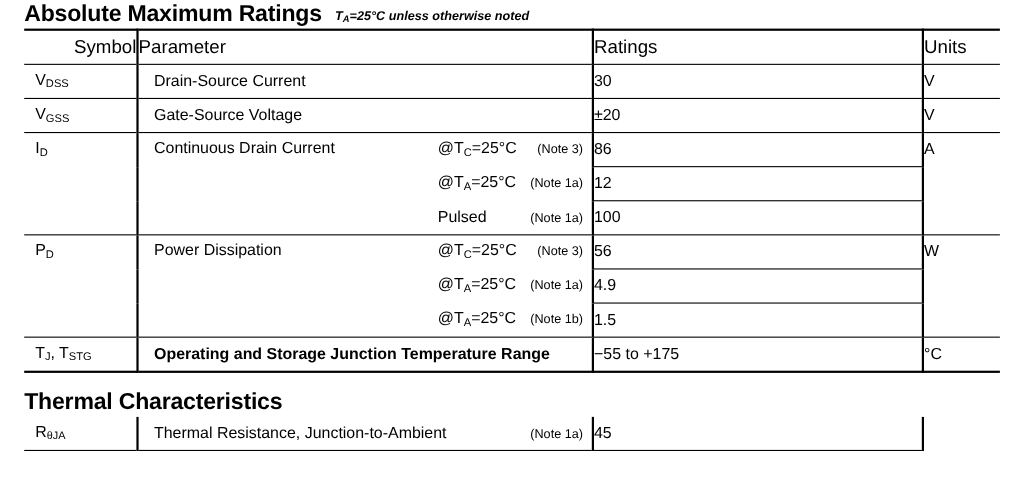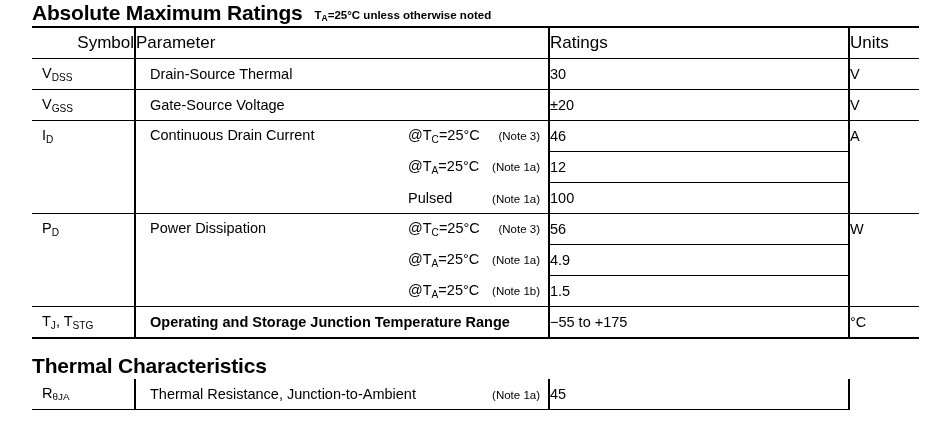--- a/index.html
+++ b/index.html
@@ -12,21 +12,21 @@
     height: 436px;
     font-family: "Liberation Sans", sans-serif;
     color: #000000;
     overflow: hidden;
   }
   .page {
     position: relative;
     width: 862px;
     height: 436px;
     box-sizing: border-box;
-    padding: 0 32px;
+    padding: 0 22px;
   }
 
   
   .section-head {
     display: flex;
     align-items: baseline;
     gap: 12px;
     height: 26px;
     line-height: 26px;
   }
@@ -35,20 +35,21 @@
     font-weight: bold;
     letter-spacing: -0.2px;
     white-space: nowrap;
   }
   .section-note {
     font-size: 11.5px;
     font-weight: bold;
     white-space: nowrap;
     position: relative;
     top: -1px;
+    font-style: italic;
   }
   .section-note .sub { font-size: 8.5px; vertical-align: -2px; }
 
   
   table.ds {
     width: 100%;
     border-collapse: collapse;
     table-layout: fixed;
     font-size: 14.5px;
   }
@@ -137,21 +138,21 @@
         <th class="bt2 bb br">Ratings</th>
         <th class="bt2 bb">Units</th>
       </tr>
     </thead>
     <tbody>
 
       <tr>
         <td class="cell-sym bb br"><span>V</span><sub>DSS</sub></td>
         <td class="cell-param bb br">
           <div class="param-grid">
-            <span class="g-name">Drain-Source Thermal</span>
+            <span class="g-name">Drain-Source Current</span>
             <span class="g-cond"></span>
             <span class="g-note"></span>
           </div>
         </td>
         <td class="cell-val bb br">30</td>
         <td class="cell-unit bb">V</td>
       </tr>
 
       <tr>
         <td class="cell-sym bb br"><span>V</span><sub>GSS</sub></td>
@@ -168,21 +169,21 @@
 
       <tr>
         <td class="cell-sym br"><span>I</span><sub>D</sub></td>
         <td class="cell-param br">
           <div class="param-grid">
             <span class="g-name">Continuous Drain Current</span>
             <span class="g-cond"><span>@T</span><sub>C</sub><span>=25°C</span></span>
             <span class="g-note">(Note 3)</span>
           </div>
         </td>
-        <td class="cell-val bb br">46</td>
+        <td class="cell-val bb br">86</td>
         <td class="cell-unit">A</td>
       </tr>
 
       <tr>
         <td class="cell-sym br"></td>
         <td class="cell-param br">
           <div class="param-grid">
             <span class="g-name"></span>
             <span class="g-cond"><span>@T</span><sub>A</sub><span>=25°C</span></span>
             <span class="g-note">(Note 1a)</span>

